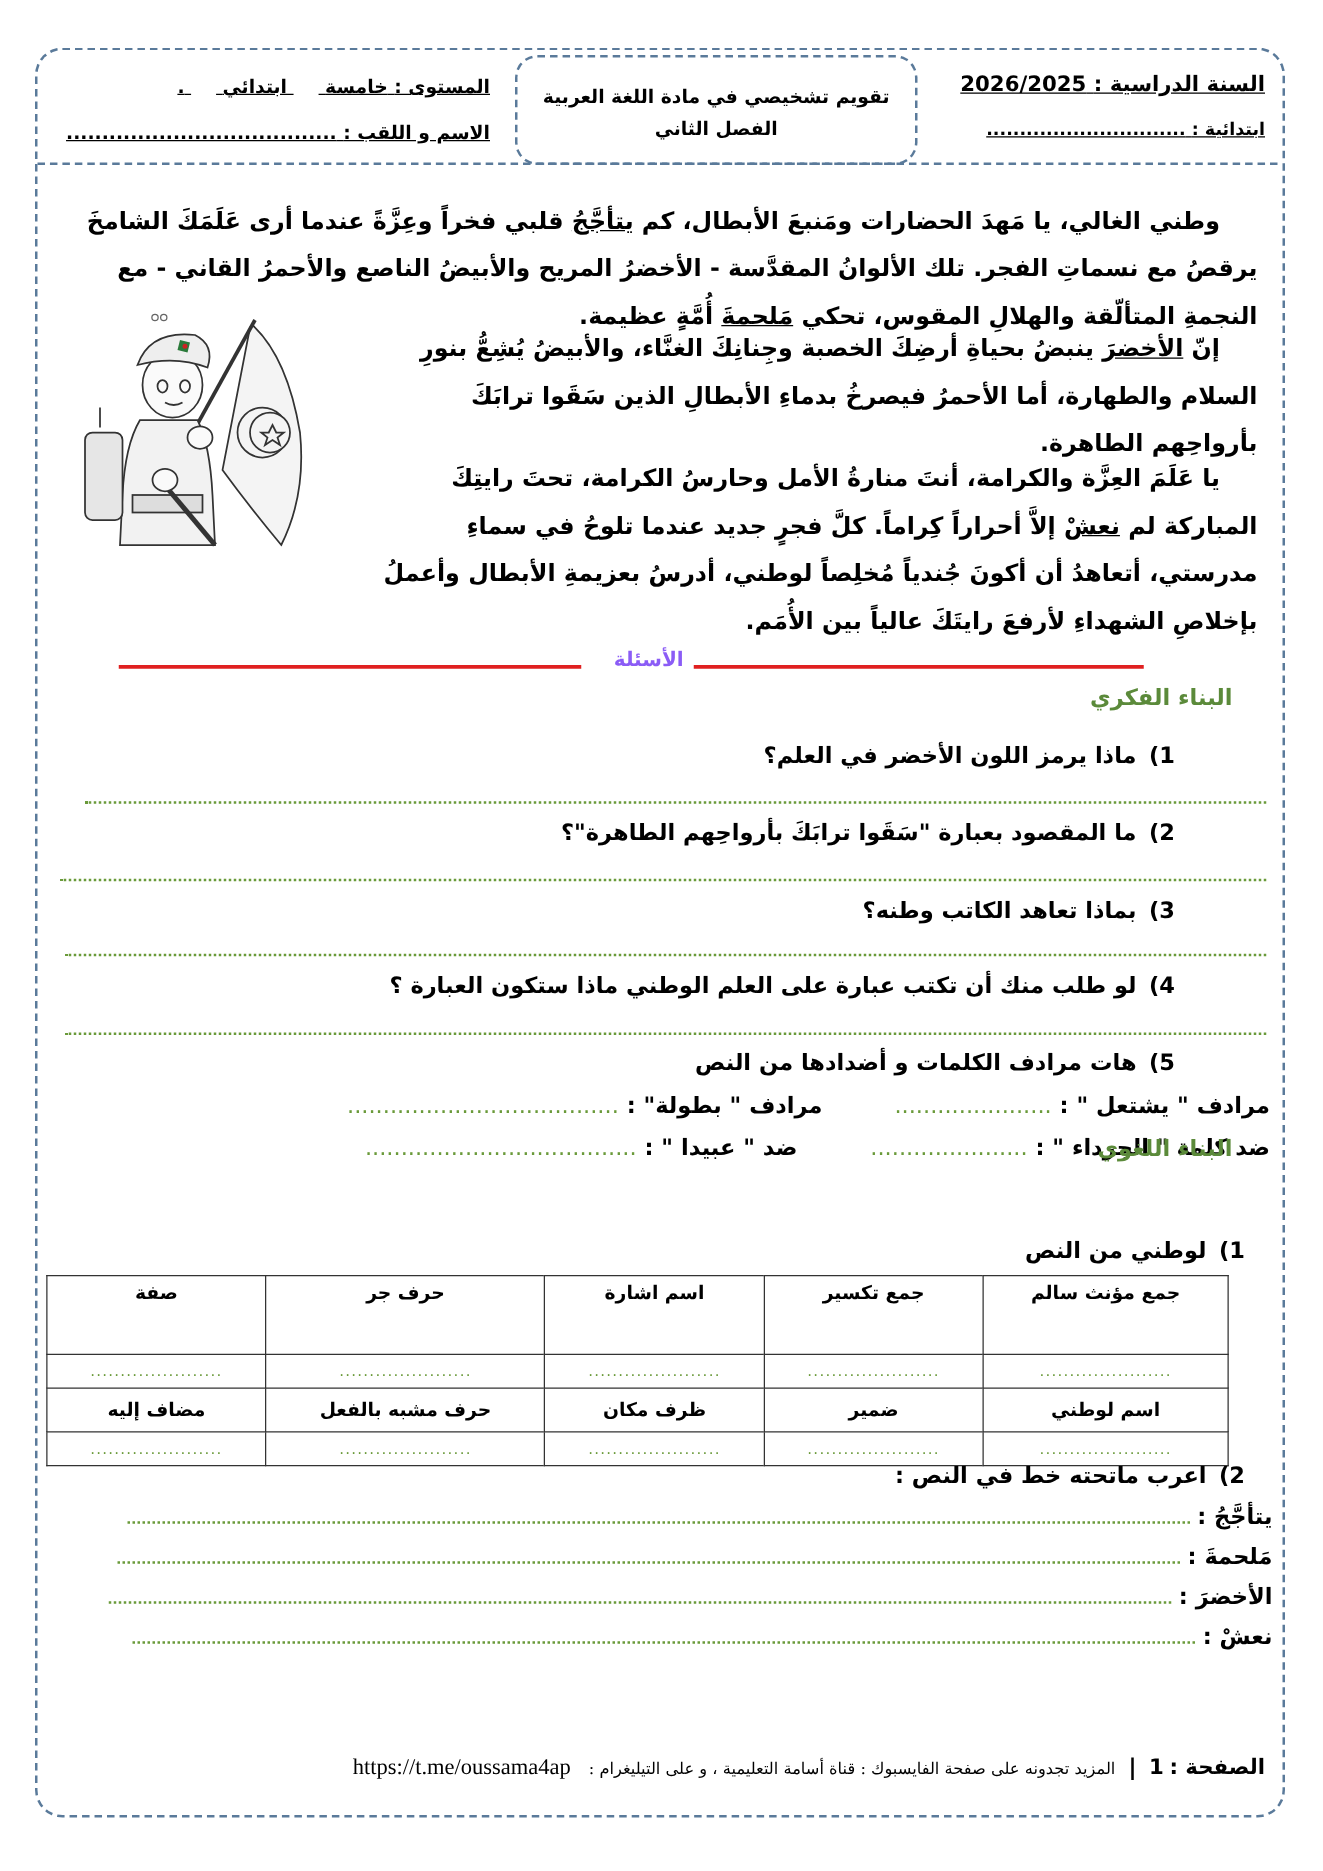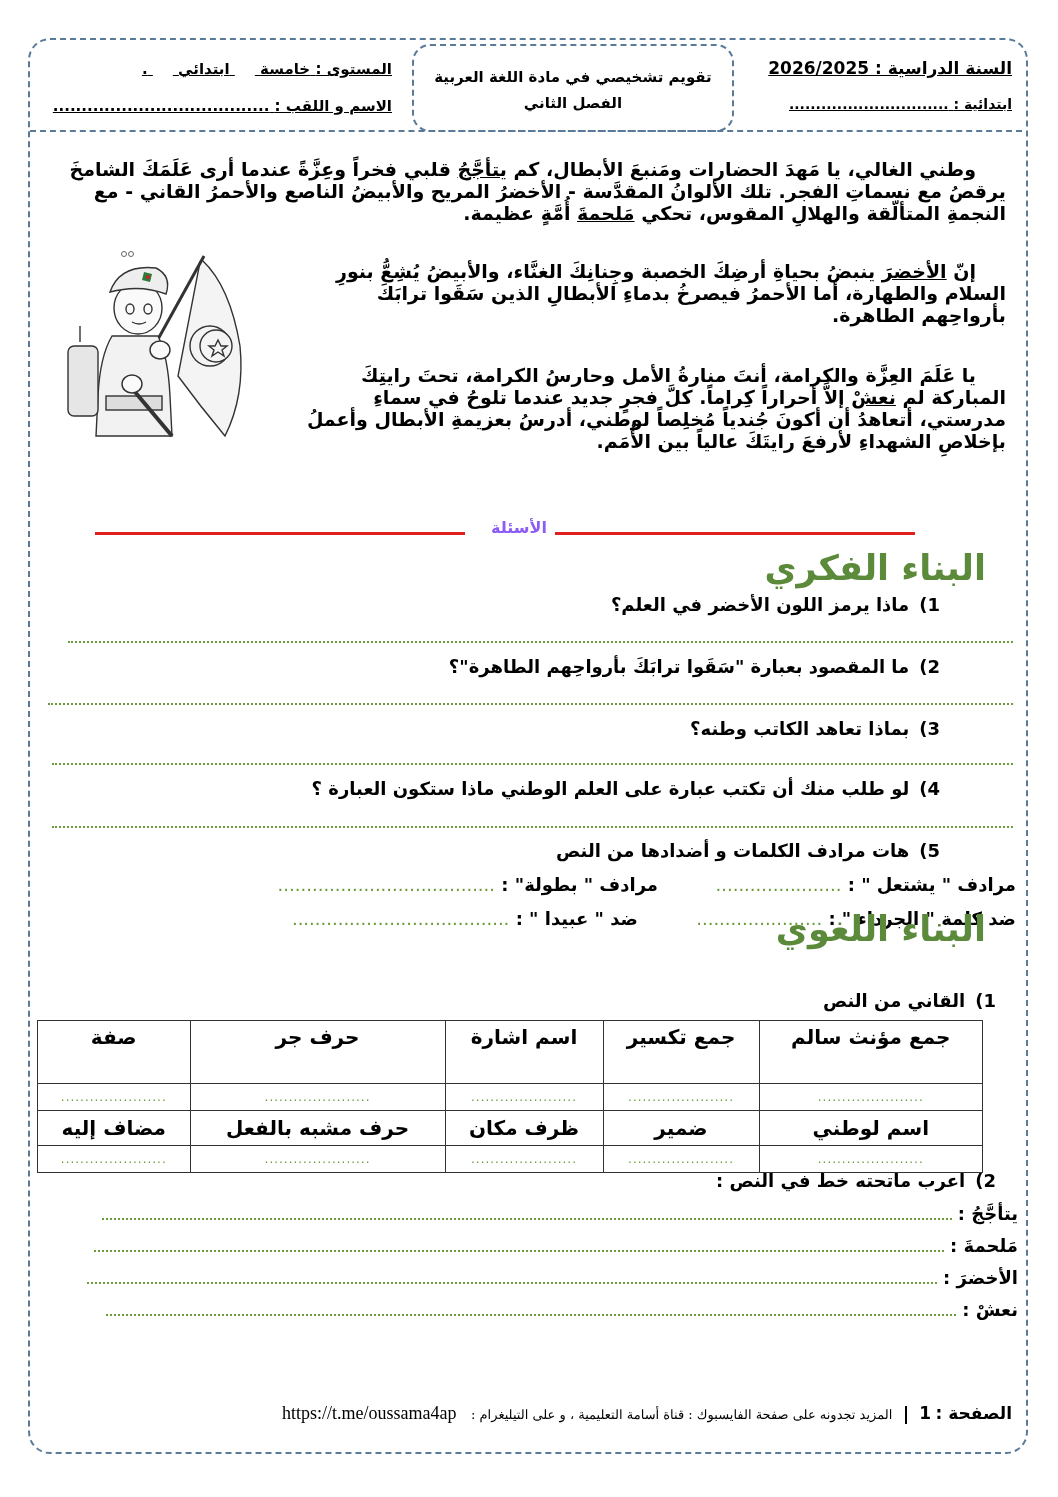--- a/index.html
+++ b/index.html
@@ -9,48 +9,48 @@
   .title-box { position:absolute; left:412px; top:44px; width:318px; height:84px; border:2px dashed #5a7a9a; border-radius:18px; text-align:center; direction:rtl; }
   .title-box .t1 { font-weight:bold; font-size:15px; margin-top:22px; }
   .title-box .t2 { font-weight:bold; font-size:15px; margin-top:8px; }
   .hdr { position:absolute; direction:rtl; font-weight:bold; font-size:15px; white-space:nowrap;text-decoration:underline; }
   .hdr-right-1 { right:46px; top:58px; font-size:17px; }
   .hdr-right-2 { right:46px; top:96px; font-size:14px; }
   .hdr-left-1 { right:666px; top:60px; }
   .hdr-left-2 { right:666px; top:97px; }
   .hdr .gap { display:inline-block; width:20px; }
 
-  .passage { position:absolute; direction:rtl; font-weight:bold; font-size:19px; line-height:22px; }
+  .passage { position:absolute; direction:rtl; font-weight:bold; font-size:19px; line-height:38px; }
   .p1 { right:52px; top:158px; width:940px; }
   .p2 { right:52px; top:260px; width:710px; }
   .p3 { right:52px; top:364px; width:710px; }
   .indent { display:inline-block; width:30px; }
   u { text-decoration:underline; }
 
   .illustration { position:absolute; left:60px; top:246px; width:200px; height:195px; }
 
   .questions-divider { position:absolute; left:95px; top:518px; width:820px; height:24px; direction:rtl; }
   .questions-divider .line { position:absolute; top:14px; height:3px; background:#e02020; }
   .questions-divider .ln-r { right:0; width:360px; }
   .questions-divider .ln-l { left:0; width:370px; }
   .questions-divider .lbl { position:absolute; right:356px; top:0; width:80px; text-align:center; color:#8b5cf6; font-weight:bold; font-size:16px; }
 
-  .section-title { position:absolute; right:72px; direction:rtl; font-weight:bold; font-size:35px; color:#5b8a3a; }
+  .section-title { position:absolute; right:72px; direction:rtl; font-weight:bold; font-size:18px; color:#5b8a3a; }
   .st1 { top:548px; }
   .st2 { top:909px; }
 
   .q { position:absolute; right:118px; direction:rtl; font-weight:bold; font-size:18px; white-space:nowrap; }
   .q .num { display:inline-block; margin-left:10px; }
   .dotline { position:absolute; height:0; border-top:2px dotted #6a9a3a; }
 
   .syn { position:absolute; direction:rtl; font-weight:bold; font-size:18px; white-space:nowrap; }
   .syn .dots { color:#6a9a3a; font-weight:normal; letter-spacing:1px; }
 
   table.grammar { position:absolute; left:37px; top:1020px; width:946px; border-collapse:collapse; direction:rtl; }
-  table.grammar td { border:1.5px solid #333; text-align:center; font-weight:bold; font-size:20px; padding:2px 4px; }
+  table.grammar td { border:1.5px solid #333; text-align:center; font-weight:bold; font-size:15px; padding:2px 4px; }
   table.grammar tr.h1 td { height:56px; vertical-align:top; padding-top:4px; }
   table.grammar tr.d td { height:22px; color:#6a9a3a; font-weight:normal; font-size:12px; letter-spacing:1px; }
   table.grammar tr.h2 td { height:30px; }
 
   .parse { position:absolute; right:40px; direction:rtl; font-weight:bold; font-size:18px; white-space:nowrap; }
   .parse .dots { display:inline-block; width:850px; border-bottom:2px dotted #6a9a3a; height:14px; margin-right:6px; }
 
   .footer { position:absolute; right:46px; top:1403px; direction:rtl; white-space:nowrap; font-size:14px; }
   .footer .pg { font-weight:bold; font-size:17px; }
   .footer .bar { display:inline-block; width:2px; height:18px; background:#000; vertical-align:middle; margin:0 8px; }
@@ -165,21 +165,21 @@
 <div class="syn" style="right:42px; top:908px;">
   <span>ضد كلمة  " الجرداء "  :</span>
   <span class="dots">......................</span>
 </div>
 <div class="syn" style="right:420px; top:908px;">
   <span>ضد " عبيدا "  :</span>
   <span class="dots">......................................</span>
 </div>
 
 <div class="section-title st2">البناء اللغوي</div>
-<div class="q" style="top:990px; right:62px;"><span class="num">1)</span><span>القاني من النص</span></div>
+<div class="q" style="top:990px; right:62px;"><span class="num">1)</span><span>لوطني من النص</span></div>
 
 <table class="grammar">
   <tbody>
       <tr class="h1">
     <td>جمع مؤنث سالم</td>
     <td>جمع تكسير</td>
     <td>اسم اشارة</td>
     <td>حرف جر</td>
     <td>صفة</td>
   </tr>

